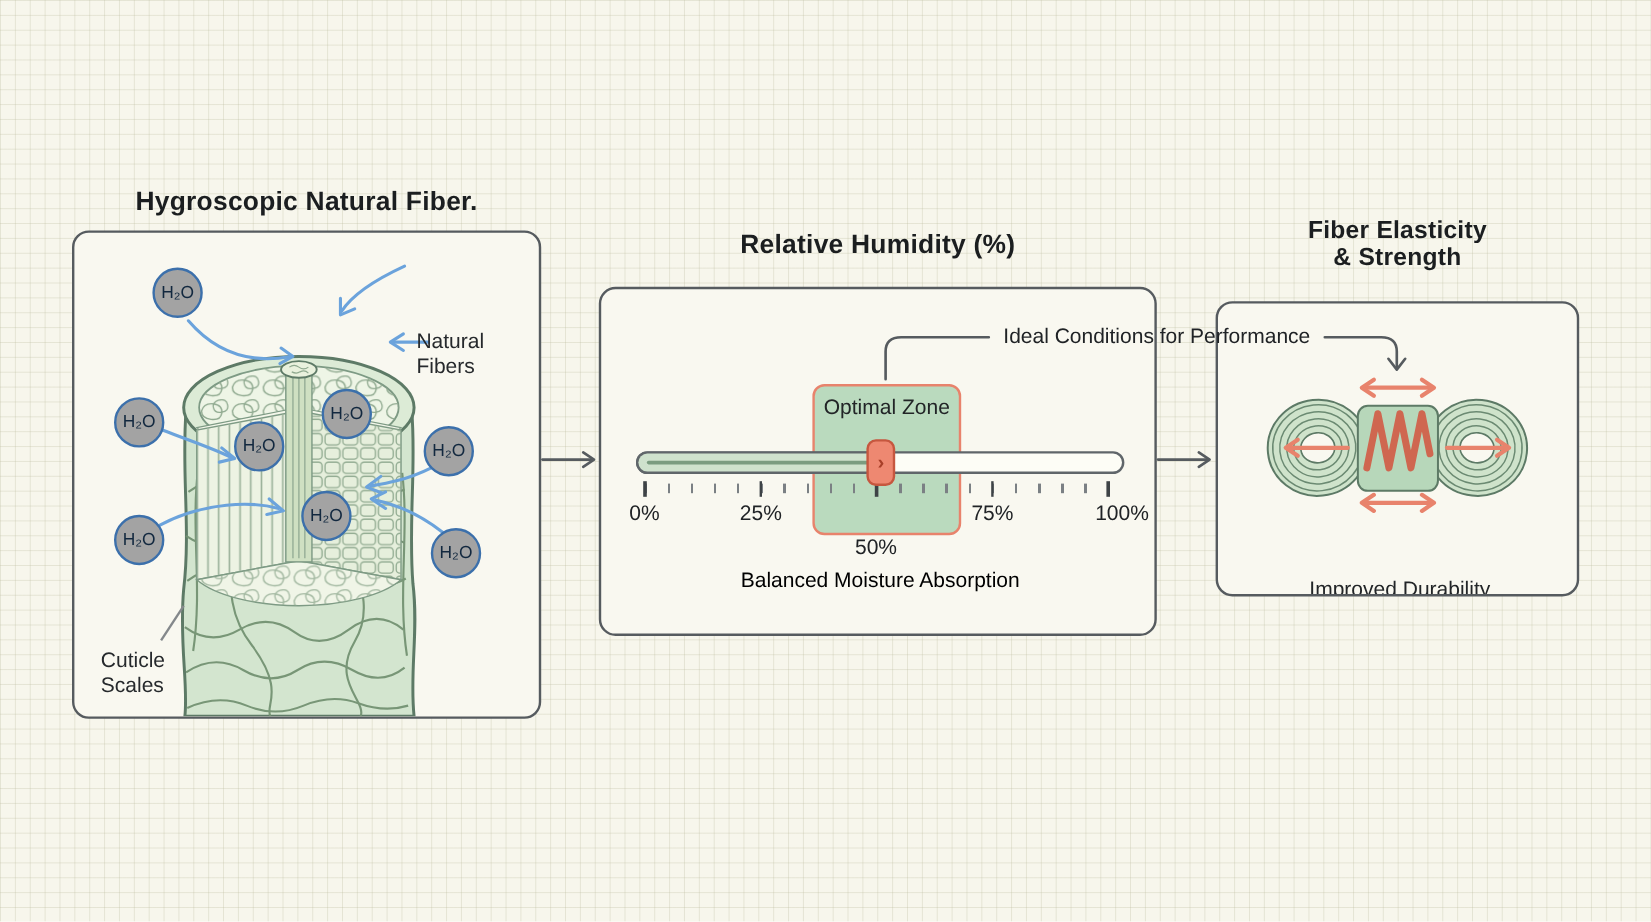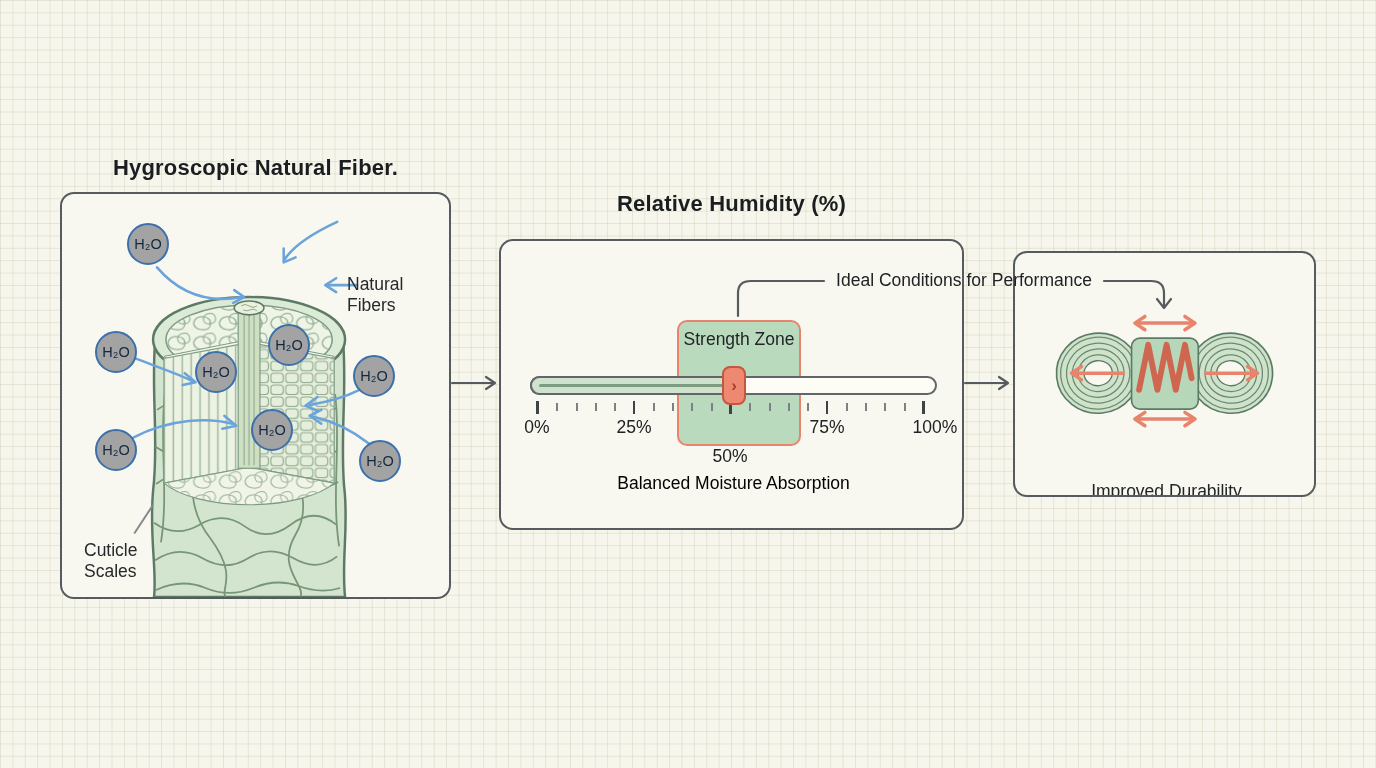--- a/index.html
+++ b/index.html
@@ -101,20 +101,22 @@
   .overlay{ position:absolute; left:0; top:0; width:1376px; height:768px;
     pointer-events:none; z-index:6; }
 </style>
 </head>
 <body>
 
 <div class="canvas">
 
   <div class="panel-title prewrap" style="left:60px; top:156px; width:391px;">Hygroscopic Natural Fiber.</div>
   <div class="panel-title" style="left:499px; top:192px; width:465px;">Relative Humidity (%)</div>
+  <div class="panel-title prewrap" style="left:1013px; top:181px; width:303px; font-size:20.5px;">Fiber Elasticity
+&amp; Strength</div>
 
   <div class="panel" style="left:60px; top:192px; width:391px; height:407px;">
 
     <svg class="fill-svg" viewBox="0 0 391 407">
       <defs>
         <pattern id="pebble" width="26" height="20" patternUnits="userSpaceOnUse">
           <path d="M3,10 q2,-7 10,-6 q8,1 7,8 q-1,6 -9,5 q-8,-1 -8,-7 Z" fill="none" stroke="#8fa98f" stroke-width="1.2"></path>
           <path d="M17,1 q7,-2 8,4 q1,5 -5,6 q-6,1 -7,-4 q-1,-4 4,-6 Z" fill="none" stroke="#8fa98f" stroke-width="1.1"></path>
         </pattern>
         <pattern id="cellgrid" width="15" height="12" patternUnits="userSpaceOnUse">
@@ -191,21 +193,21 @@
 
     <div class="fiber-label prewrap" style="left:285px; top:80px; width:90px; text-align:left;">Natural
 Fibers</div>
     <div class="fiber-label prewrap" style="left:22px; top:346px; width:80px;">Cuticle
 Scales</div>
   </div>
 
   <div class="panel" style="left:499px; top:239px; width:465px; height:291px;">
 
     <div class="zone-box"></div>
-    <div class="zone-label">Strength Zone</div>
+    <div class="zone-label">Optimal Zone</div>
 
     <div class="slider-track"></div>
     <div class="slider-fill"></div>
     <div class="slider-centerline"></div>
 
     <div class="ticks-minor"></div>
     <div class="tick-major" style="left:35px;"></div>
     <div class="tick-major" style="left:131.5px;"></div>
     <div class="tick-major" style="left:228px;"></div>
     <div class="tick-major" style="left:324.5px;"></div>

